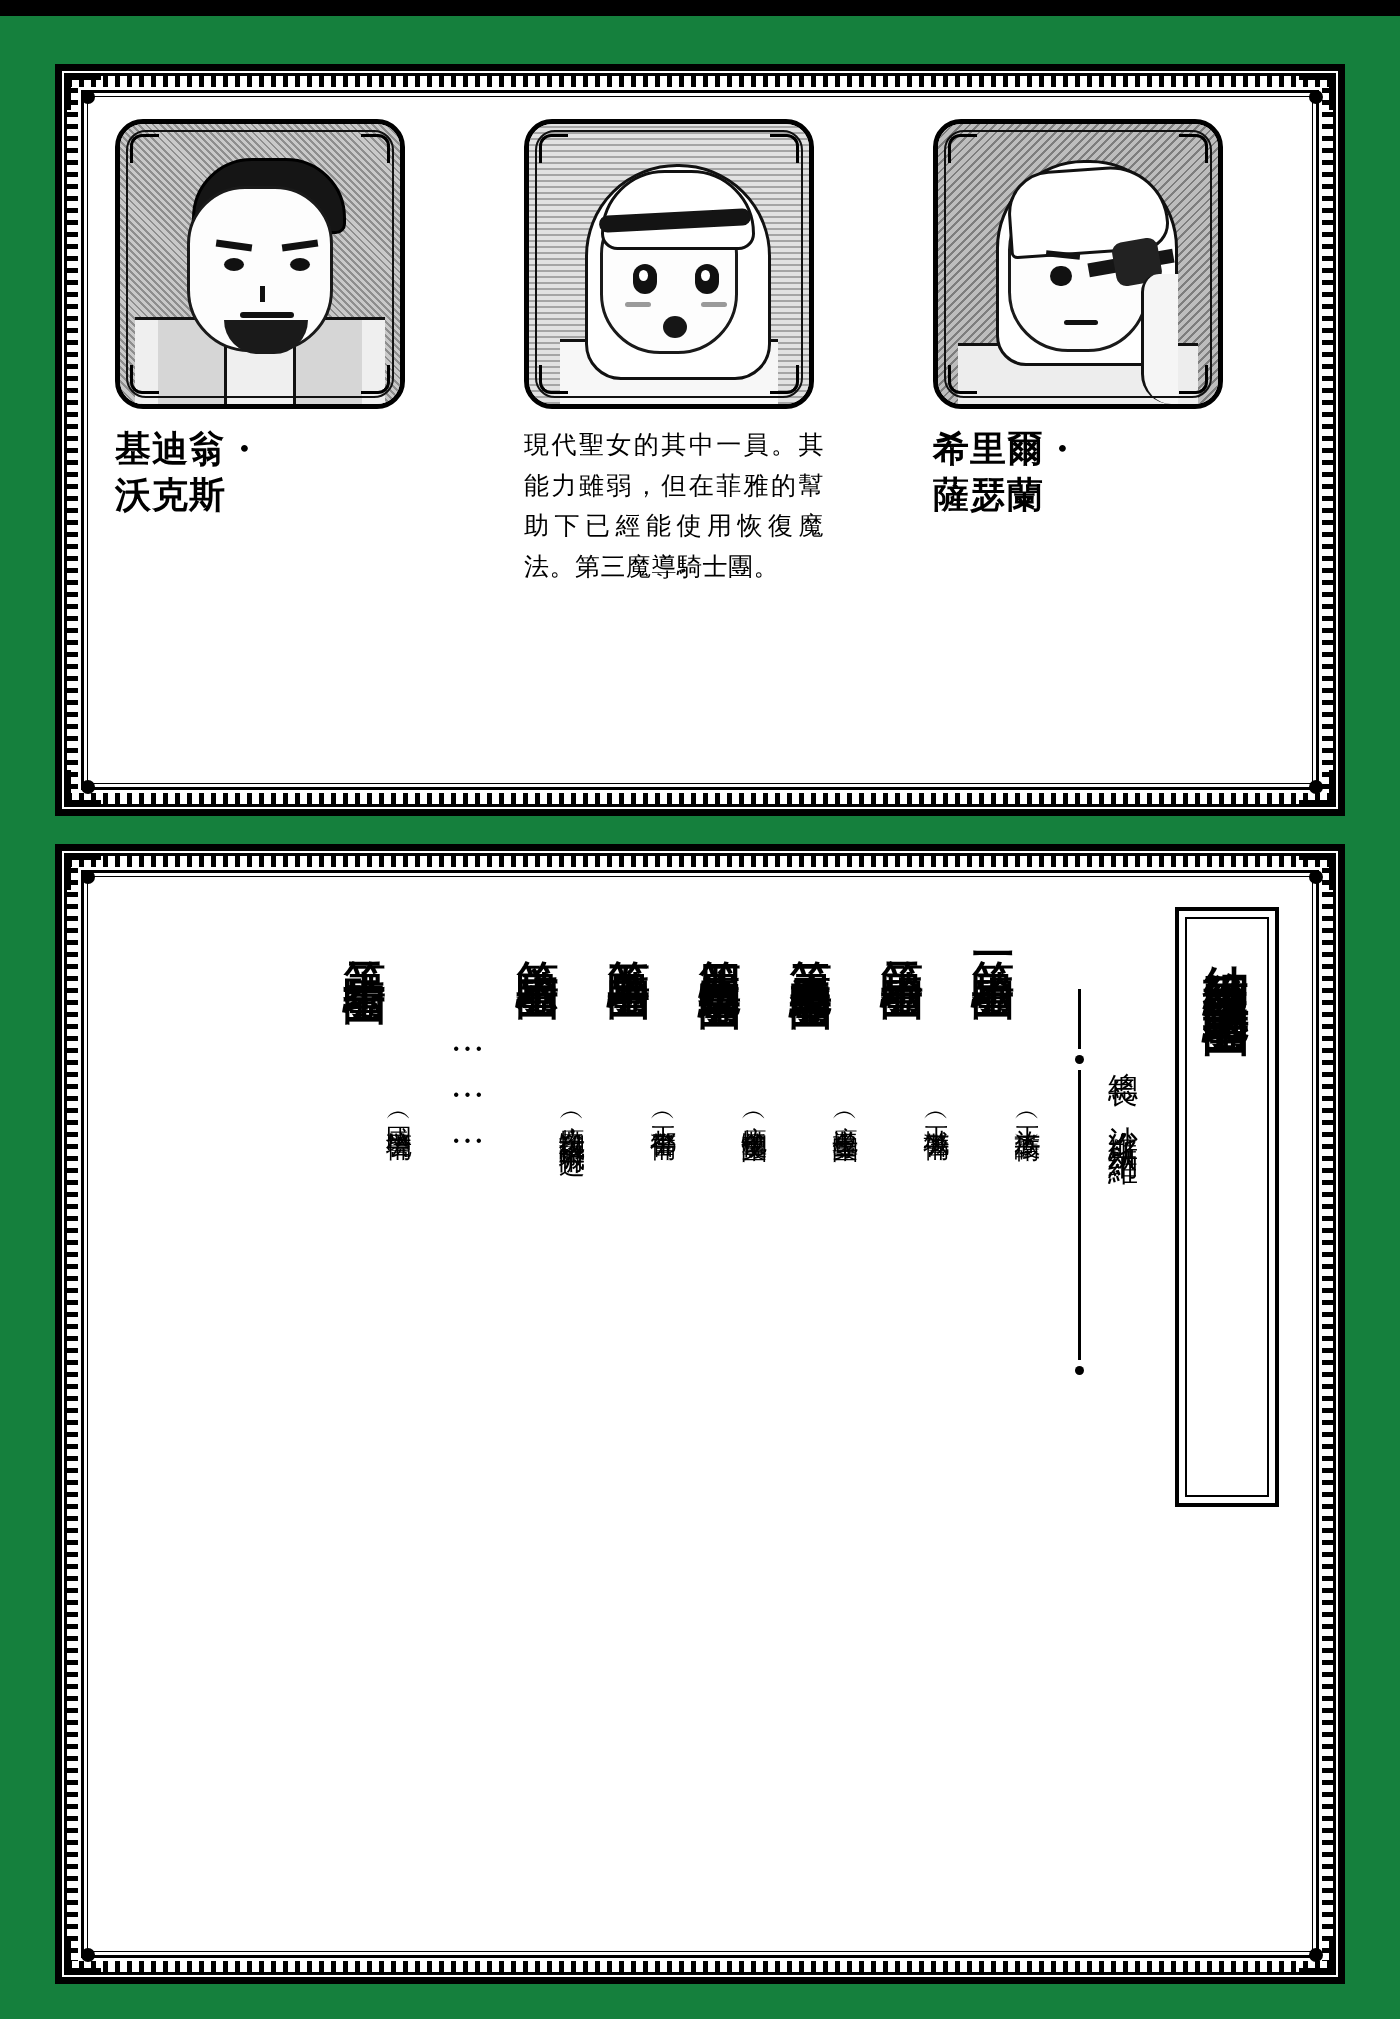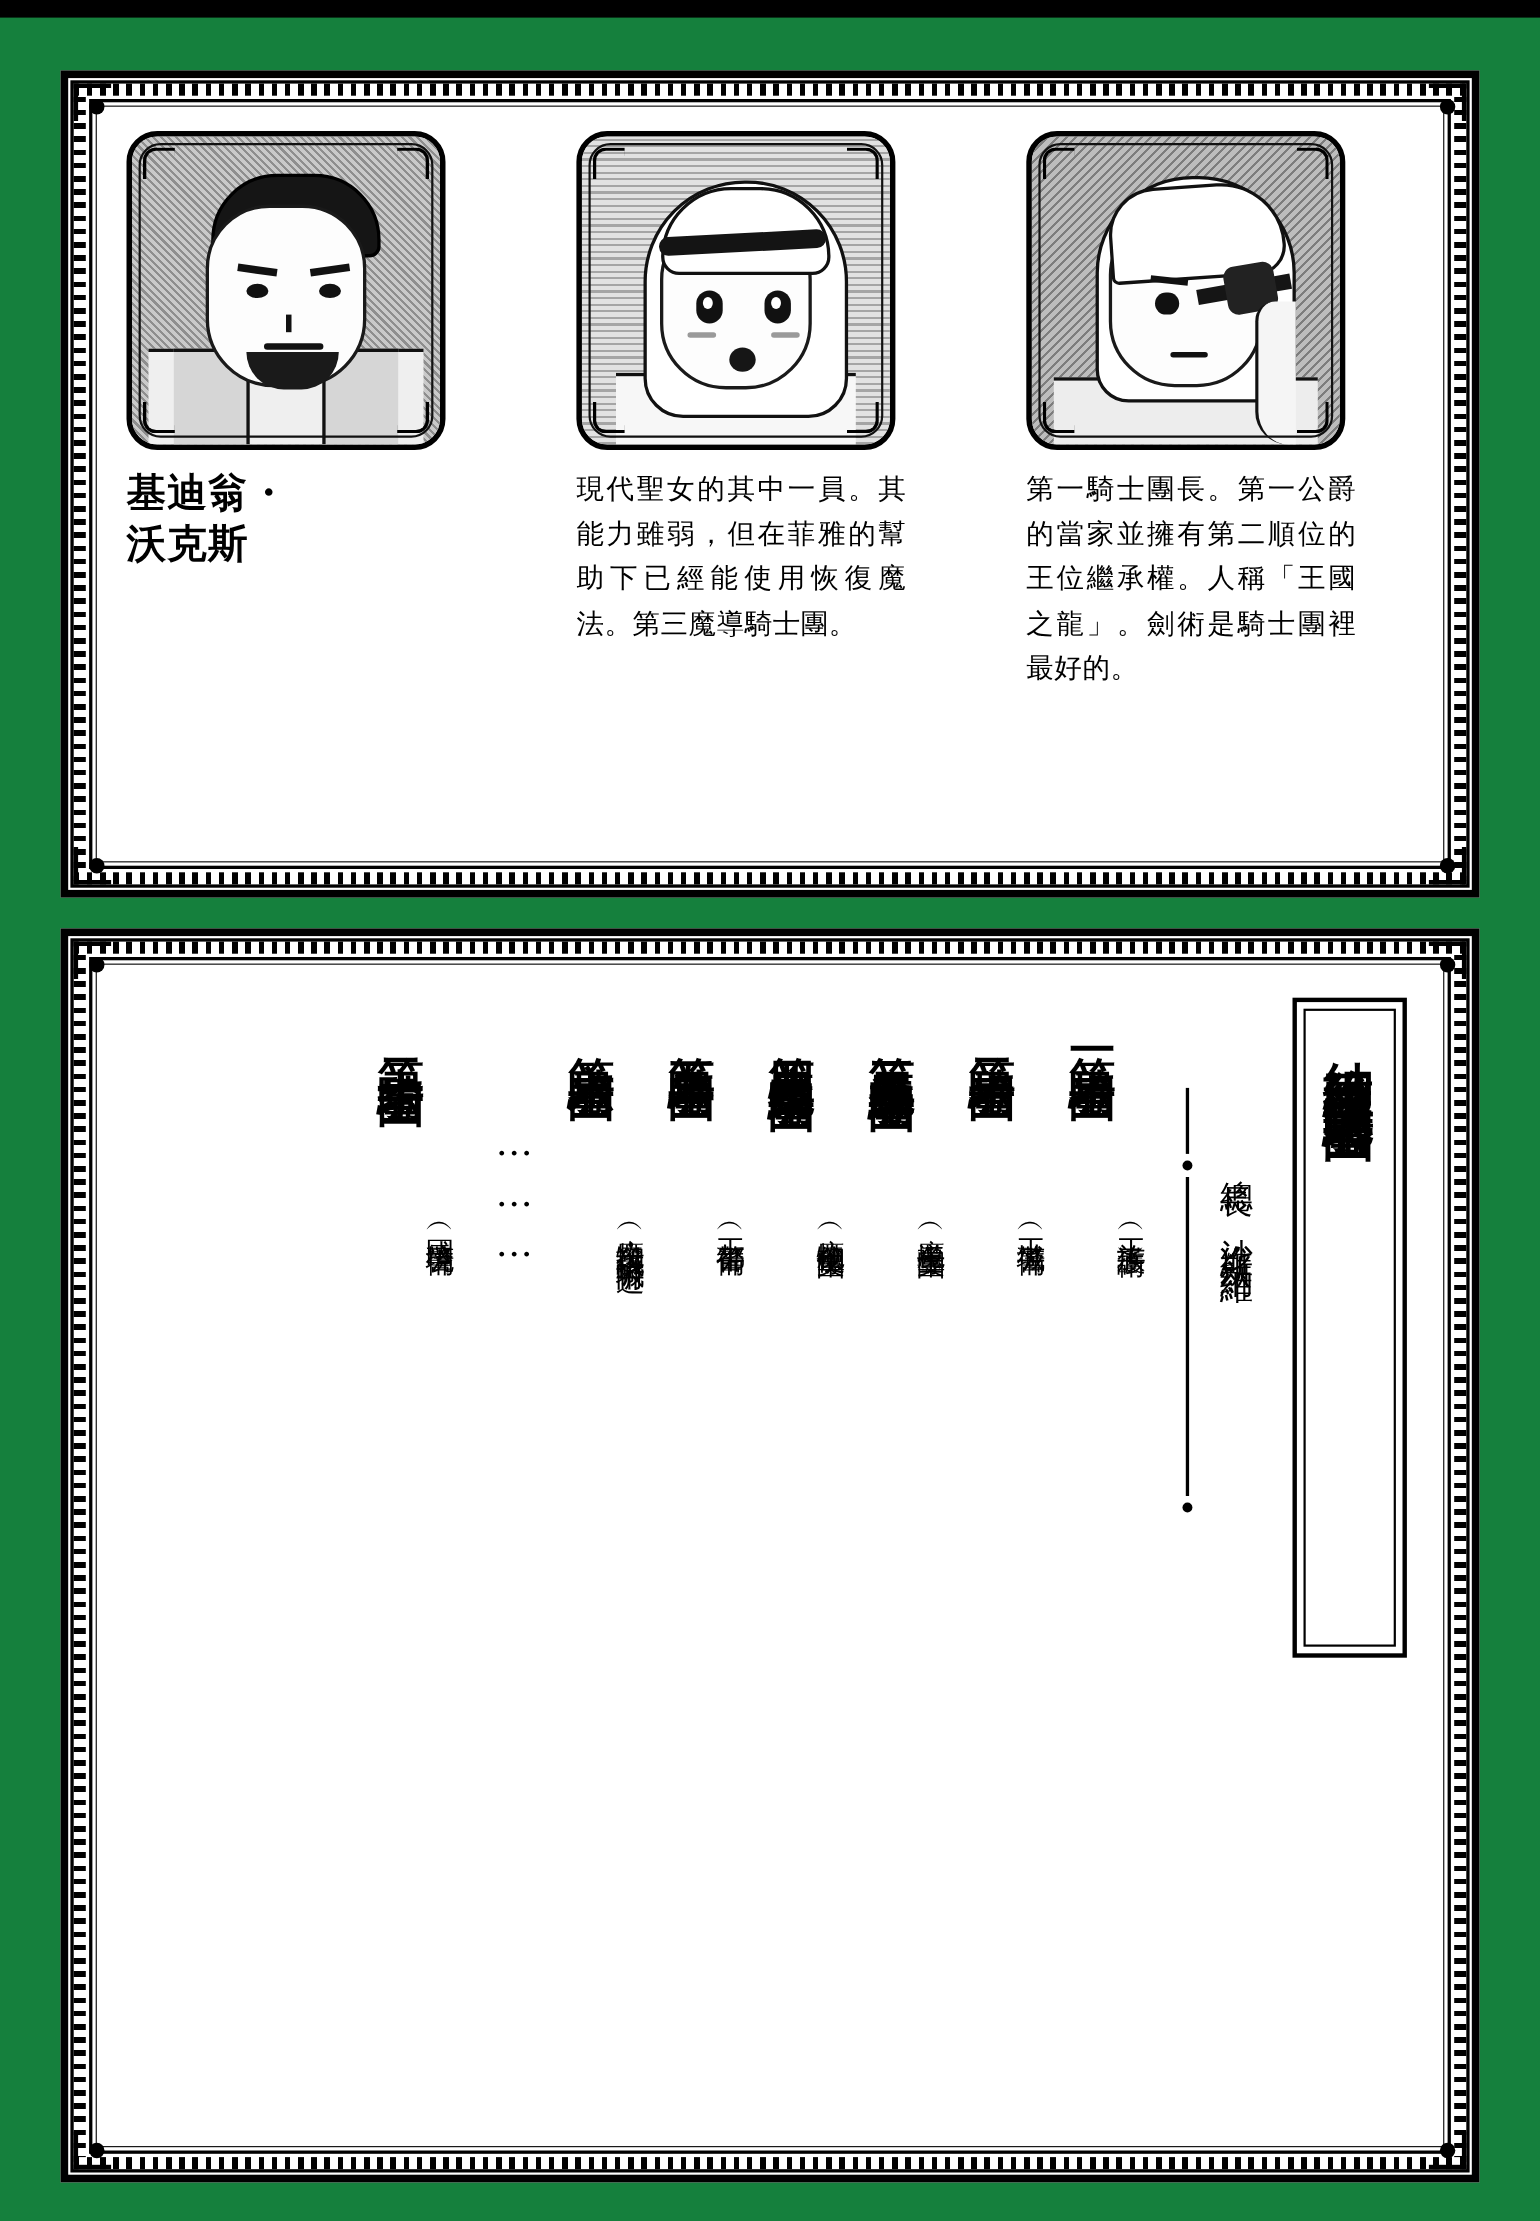--- a/index.html
+++ b/index.html
@@ -398,21 +398,24 @@
             <div class="mouth" style="left:126px;top:196px;width:34px;height:5px;border-radius:3px;"></div>
 
             <div style="position:absolute;right:40px;top:150px;width:34px;height:130px;background:#f5f5f5;border-left:3px solid #111;border-radius:18px 0 0 30px;"></div>
           </div>
           <div class="pinner"></div>
           <div class="p-corner tl"></div>
             <div class="p-corner tr"></div>
           <div class="p-corner bl"></div>
             <div class="p-corner br"></div>
         </div>
-        <div class="char-desc">第一騎士團長。第一公爵的當家並擁有第二順位的王位繼承權。人稱「王國之龍」。劍術是騎士團裡最好的。</div>
+        <div class="char-name">
+          <span>希里爾・</span><br>
+          <span>薩瑟蘭</span>
+        </div>
       </div>
 
     </div>
   </div>
 
   <div class="panel" id="panel-knights">
     <div class="frame-outer"></div>
     <div class="frame-deco"></div>
     <div class="frame-inner"></div>
     <div class="frame-inner2"></div>

